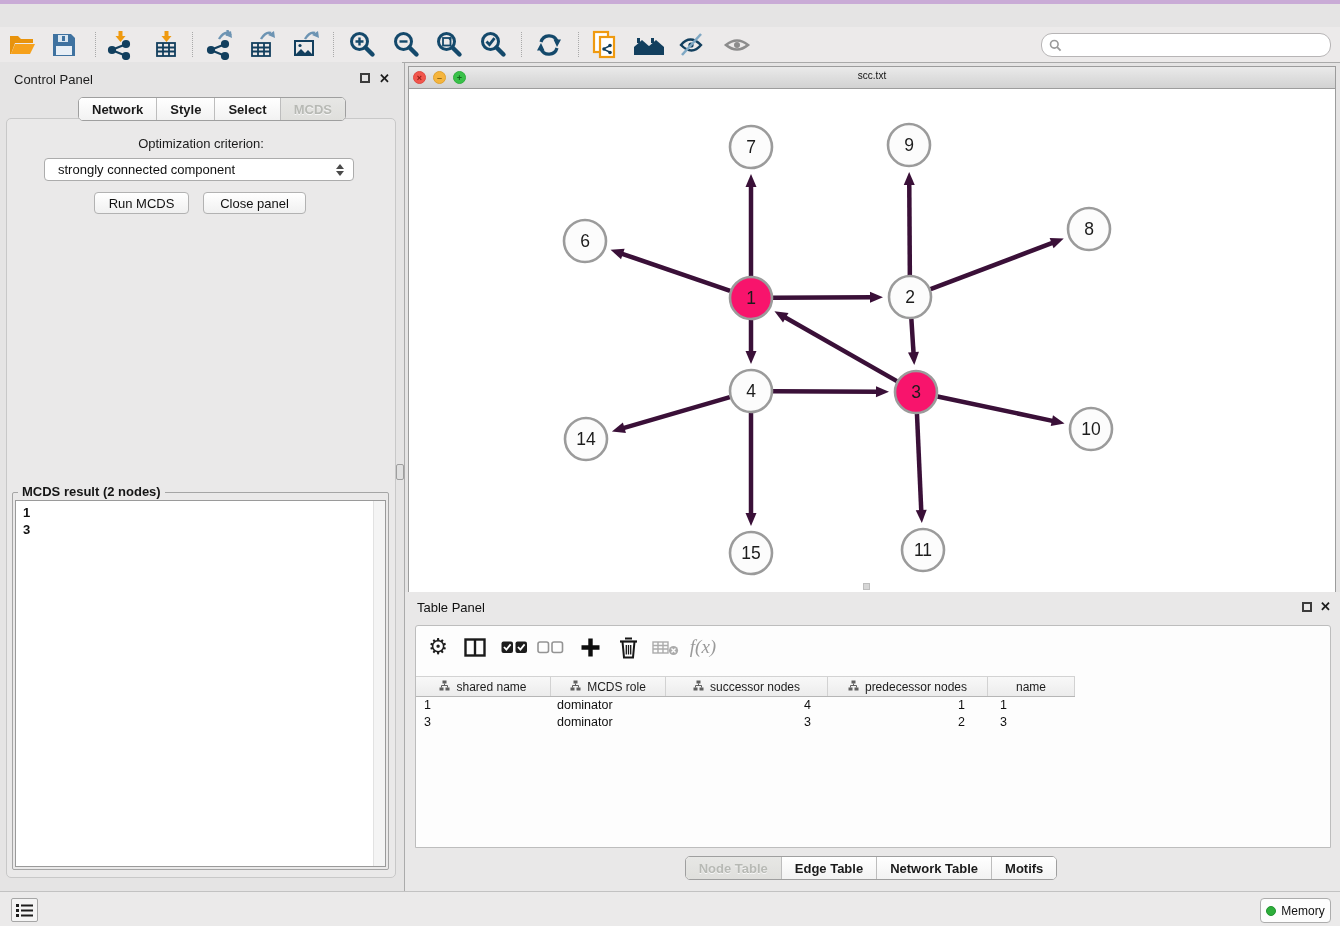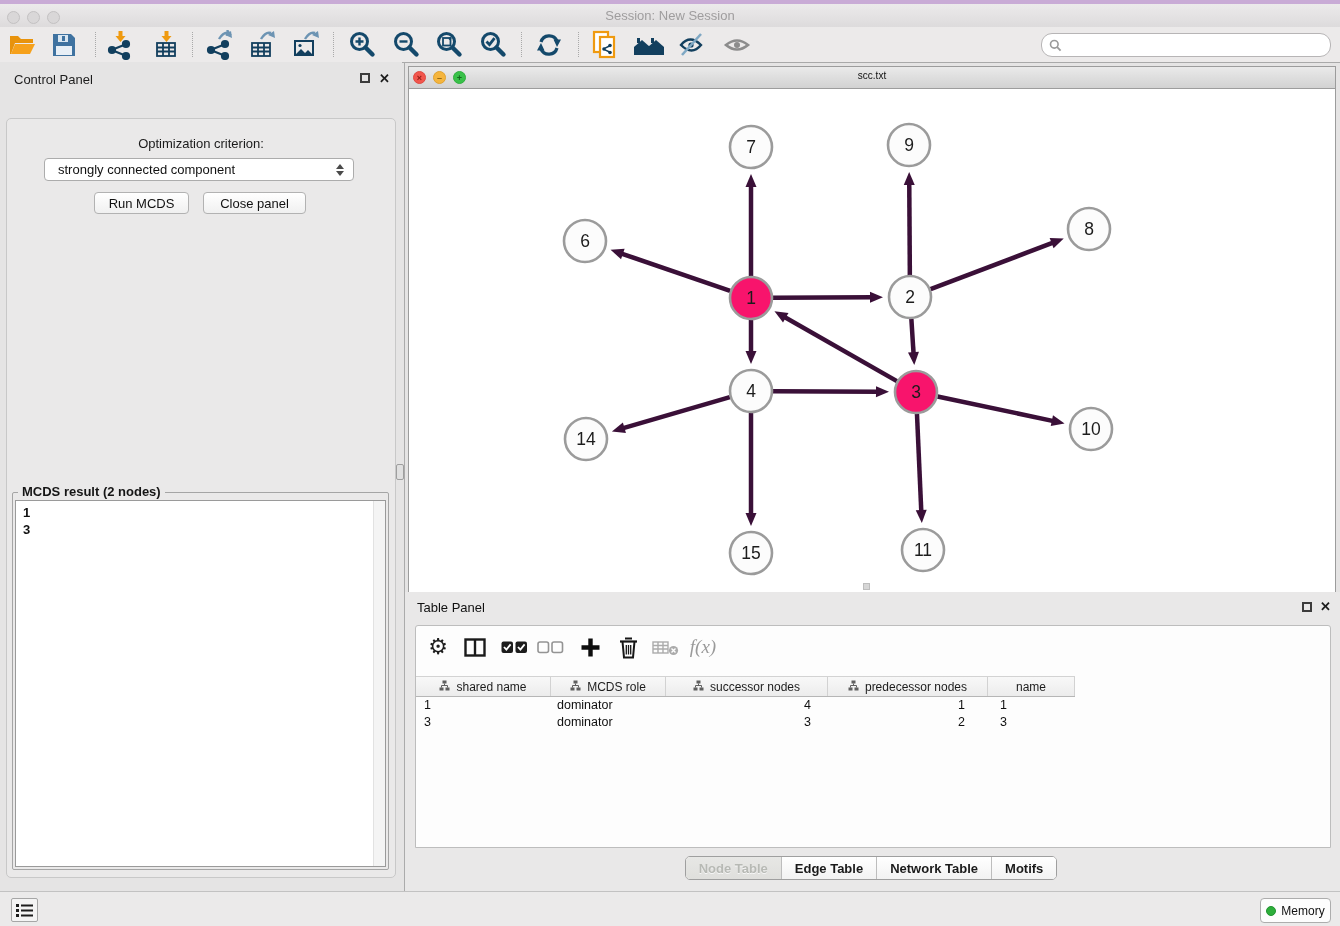--- a/index.html
+++ b/index.html
@@ -99,28 +99,20 @@
   #memory-btn{position:absolute;left:1260px;top:6px;width:71px;height:25px;background:#fdfdfd;border:1px solid #adadad;border-radius:4px;box-sizing:border-box;display:flex;align-items:center;justify-content:center;gap:5px;font-size:12px;color:#111;}
   #memory-dot{width:10px;height:10px;border-radius:50%;background:#2dae3a;border:1px solid #219330;box-sizing:border-box;}
 </style>
 </head>
 <body>
 
 <div id="app">
 
   <div id="desktop-strip"></div>
 
-  <div id="titlebar">
-    <div class="lights">
-      <span class="light gray"></span>
-      <span class="light gray"></span>
-      <span class="light gray"></span>
-    </div>
-    <div id="window-title">Session: New Session</div>
-  </div>
 
   <div id="toolbar">
     <span class="ticon" style="left:5px">
       <svg width="30" height="30" viewBox="0 0 30 30">
           <path d="M3 6h8l3 3h12v4H8L4 24H3z" fill="#e8930c"></path>
           <path d="M8 14h20l-5 10H4z" fill="#f6a11b"></path>
         </svg>
     </span>
     <span class="ticon" style="left:47px">
       <svg width="30" height="30" viewBox="0 0 30 30">
@@ -262,20 +254,26 @@
           <path d="M8.2 8.2l3.4 3.4" stroke="#9a9a9a" stroke-width="1.8"></path>
         </svg>
       <input id="search-input" placeholder="" style="">
     </div>
   </div>
 
   <div id="control-panel">
     <div id="cp-title">Control Panel</div>
     <span id="cp-float" class="panel-float"></span>
     <span id="cp-close" class="panel-close">✕</span>
+    <div id="cp-tabs" class="segs">
+        <span class="seg">Network</span>
+        <span class="seg">Style</span>
+        <span class="seg">Select</span>
+        <span class="seg sel">MCDS</span>
+      </div>
     <div id="cp-inner"></div>
     <div id="criterion-select">
       <span class="sel-text">strongly connected component</span>
       <span class="stepper">
           <i class="up"></i>
           <i class="dn"></i>
         </span>
     </div>
     <div id="criterion-label">Optimization criterion:</div>
     <div id="run-btn" class="aqua-btn">Run MCDS</div>

